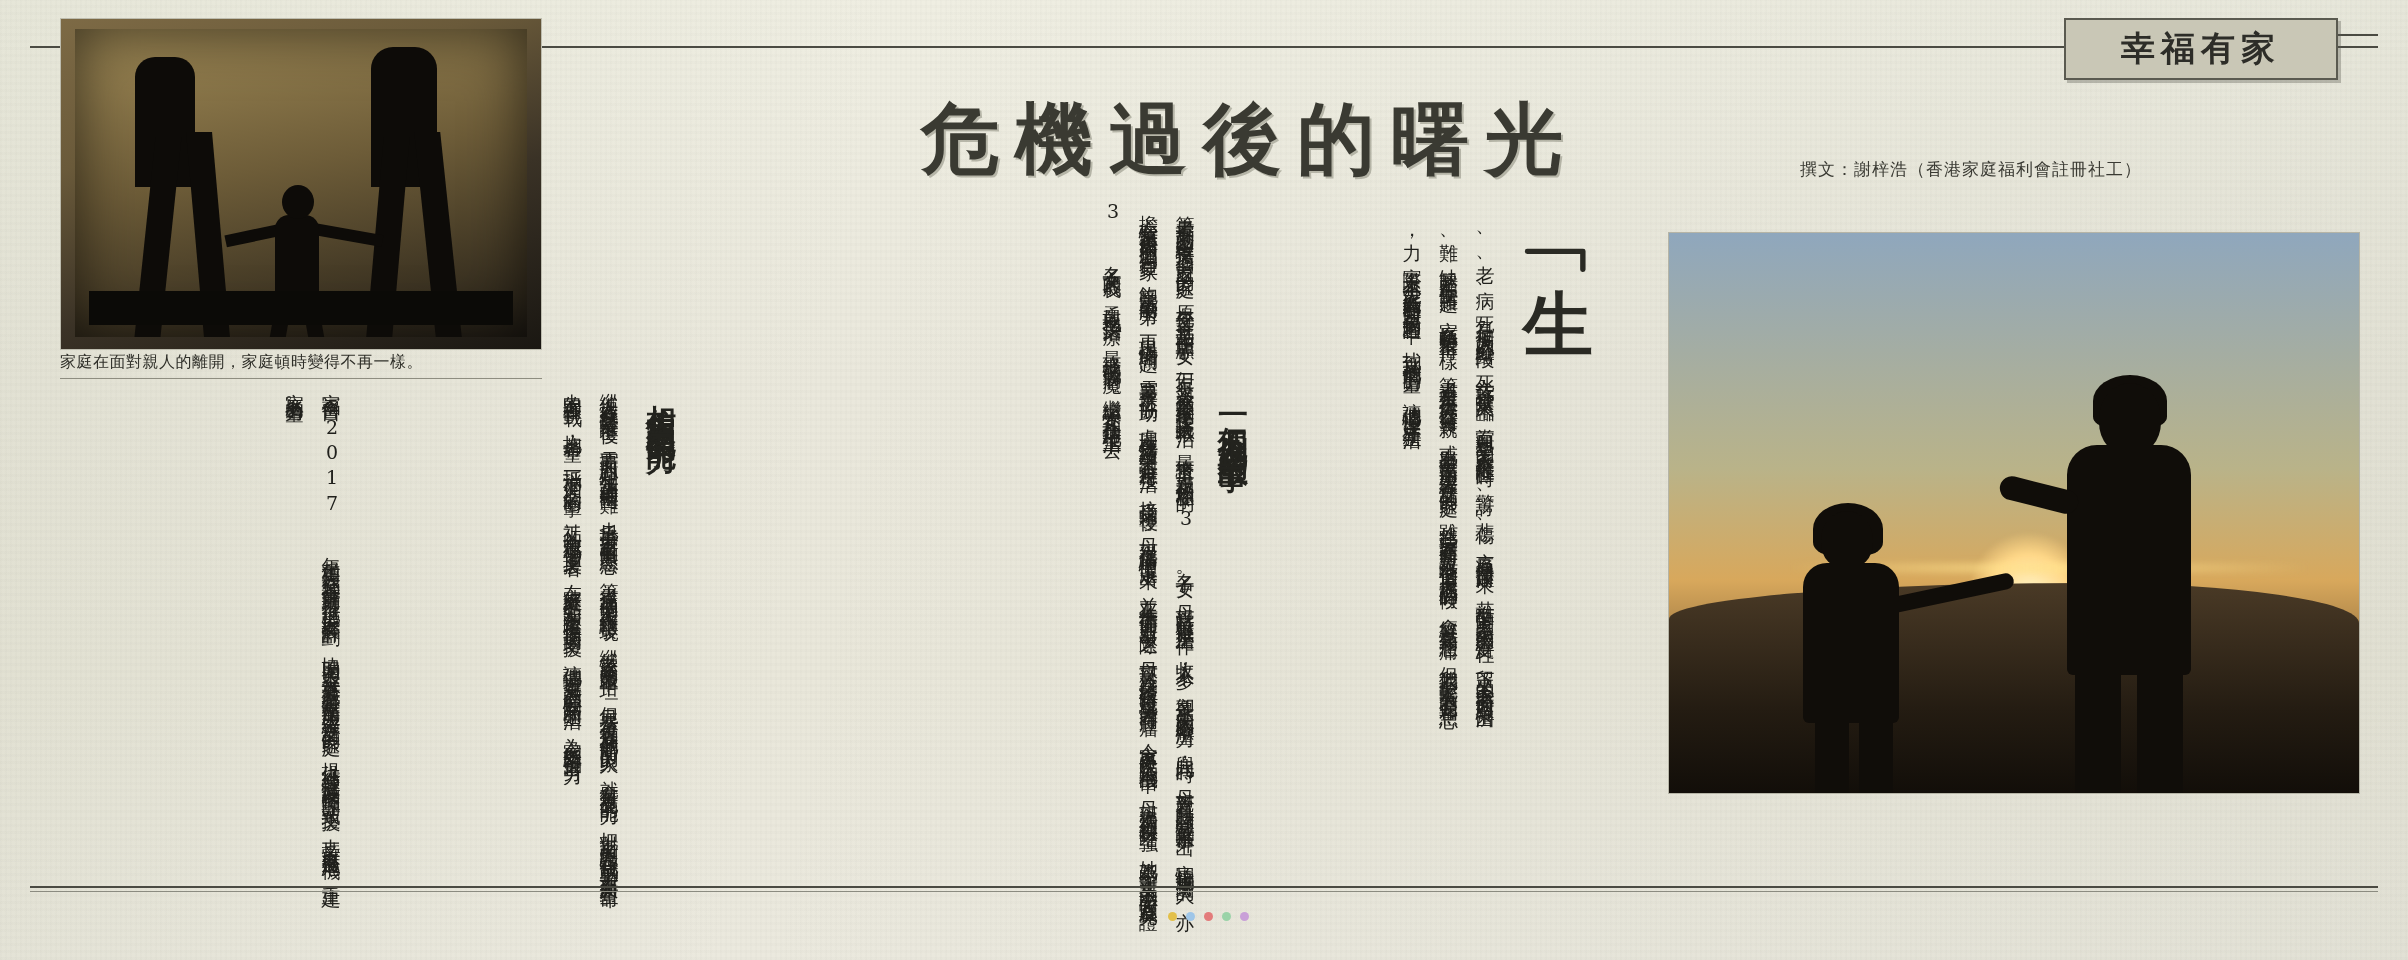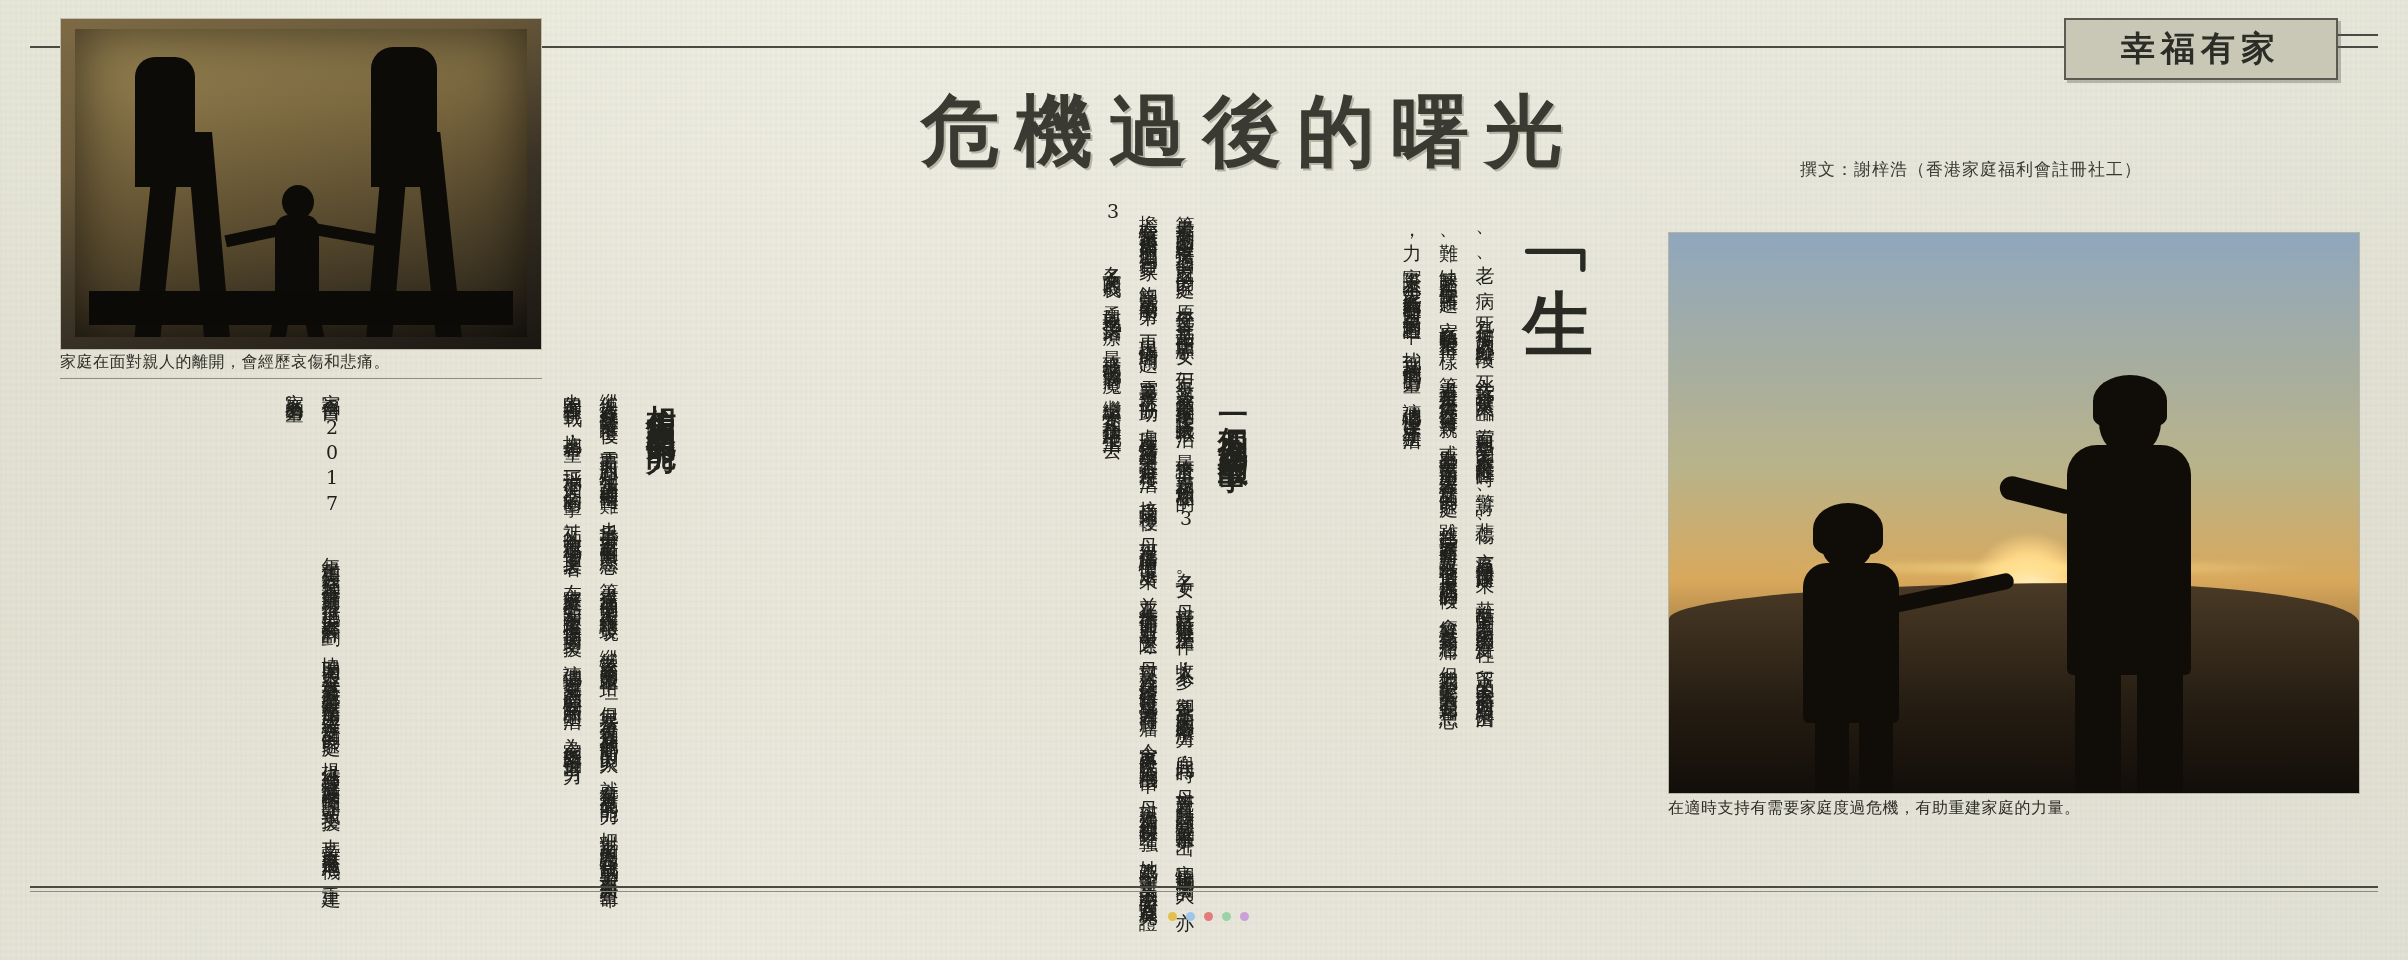--- a/index.html
+++ b/index.html
@@ -43,21 +43,21 @@
     box-shadow:3px 3px 0 rgba(90,90,80,.35);
   }
   .masthead span{
     font-family:"DejaVu Serif","Liberation Serif",serif;
     font-size:34px;font-weight:bold;letter-spacing:6px;color:#2d2d28;
   }
   .masthead-tail{position:absolute;left:2334px;top:34px;width:44px;height:2px;background:#4a4a42;}
 
   
   .headline{
-    position:absolute;left:720px;top:80px;width:1060px;
+    position:absolute;left:720px;top:88px;width:1060px;
     text-align:center;
     font-family:"DejaVu Serif","Liberation Serif",serif;
     font-size:78px;font-weight:bold;letter-spacing:16px;
     color:#3a3a32;
     text-shadow:2px 2px 0 rgba(120,120,105,.45);
   }
   .byline{
     position:absolute;left:1800px;top:158px;width:520px;
     font-size:17px;color:#3a3a33;letter-spacing:1px;
     font-family:"DejaVu Sans","Liberation Sans",sans-serif;
@@ -198,40 +198,39 @@
       <div class="sil pl-legD"></div>
       <div class="sil pl-arm1"></div>
       <div class="sil pl-arm2"></div>
       <div class="sil pl-child-body"></div>
       <div class="sil pl-child-head"></div>
       <div class="sil pl-child-leg1"></div>
       <div class="sil pl-child-leg2"></div>
       <div class="ground"></div>
     </div>
   </div>
-  <div class="cap-left">家庭在面對親人的離開，會經歷哀傷和悲痛。</div>
+  <div class="cap-left">家庭在面對親人的離開，家庭頓時變得不再一樣。</div>
 
   <div class="photo-right">
     <div class="pr-sun"></div>
     <div class="pr-flare"></div>
     <div class="pr-ground"></div>
     <div class="pr-sil pr-adult-hair"></div>
     <div class="pr-sil pr-adult-head"></div>
     <div class="pr-sil pr-adult-body"></div>
     <div class="pr-sil pr-adult-leg1"></div>
     <div class="pr-sil pr-adult-leg2"></div>
     <div class="pr-sil pr-adult-arm"></div>
     <div class="pr-sil pr-hands"></div>
     <div class="pr-sil pr-child-hood"></div>
     <div class="pr-sil pr-child-head"></div>
     <div class="pr-sil pr-child-body"></div>
     <div class="pr-sil pr-child-leg1"></div>
     <div class="pr-sil pr-child-leg2"></div>
   </div>
-  <div class="cap-right">在適時支持有需要家庭度過危機，有助重建家庭的力量。</div>
 
   <div class="drop" style="left:1512px;top:228px;">「生</div>
 
   <div class="vcol body" style="left:1252px;top:228px;width:252px;">、老、病、死」是每個人的必經階段，死亡或許會突然來臨，當面對摯愛的家人突然離世時，驚訝、悲傷、哀痛自然接踵而來。若離世的家人是家中的經濟支柱，留下來的家人需要面對經濟困難、缺乏照顧等生活難題，家庭頓時變得不再一樣。筆者過去數年提供經歷突發喪親、或患有嚴重疾病而失去經濟支柱的家庭。雖然這些家庭在面對親人離世這個重大危機的時候，會經歷哀傷和悲痛，但我們不能輕看人的復元和意志力，實際上有不少家庭能夠在面對哀傷的過程中，找到支持他們的力量，讓他們慢慢建立新生活。</div>
 
   <div class="subhead" style="left:1212px;top:398px;">一個不倒媽媽的故事</div>
 
   <div class="vcol body" style="left:712px;top:200px;width:492px;height:700px;">筆者最深刻的是曾經支援過一個一家五口的家庭。原先父母一直辛勤工作照顧子女，但有一天父親突然在家暈倒後送院搶救不治，最終遺下了母親和仍然在學的 3 名子女。母親當時只是做基層工作，收入不多，卻要承受龐大的經濟壓力。與此同時，母親曾有一段時間經常戴著帽子外出，害怕接觸身邊的人，亦擔心在家憶起傷痛而不願獨自在家。飽受沉重的壓力下，更出現情緒問題，需要尋求社工協助，處理哀傷情緒及申請基金應付生活。接受輔導後，母親從傷痛中慢慢走出來，並在工作準備面對新出發之際，母親於一次身體檢查時發現身體內有腫瘤，令家庭再次陷入危機當中。母親這次卻顯得份外堅強，她為了堅守對丈夫的承諾去照顧及見證 3 名子女的成長，勇敢地接受治療，最終成功戰勝病魔。繼續與子女互相扶持地生活下去。</div>
 
   <div class="subhead" style="left:640px;top:380px;">相信家庭的復元能力</div>

